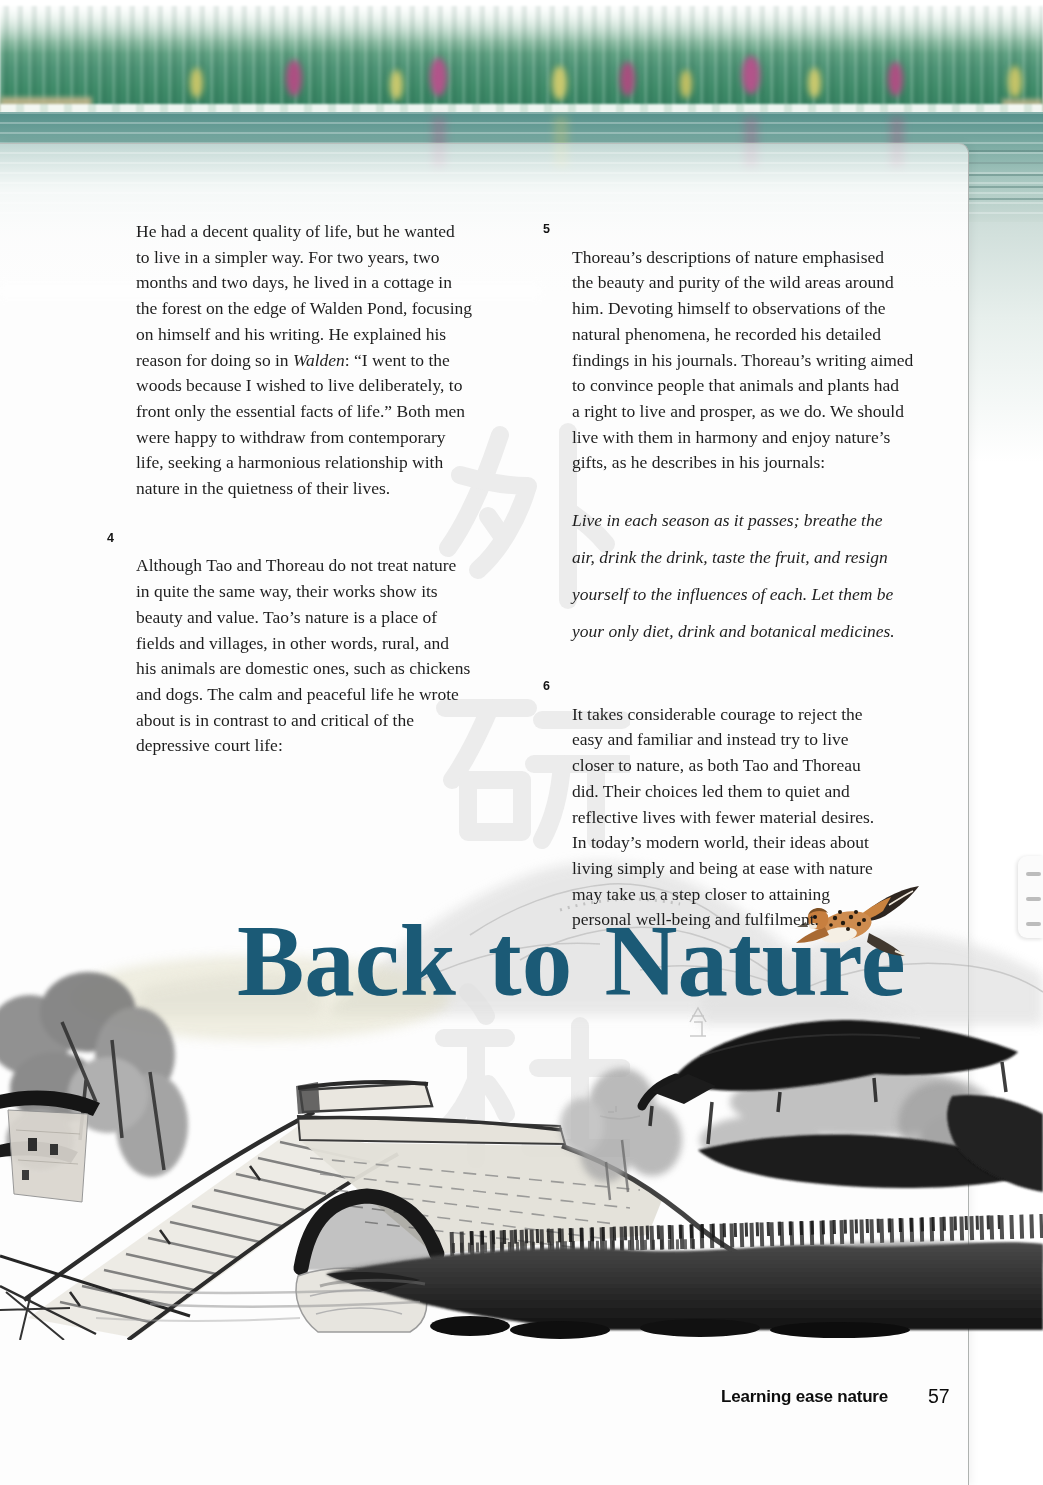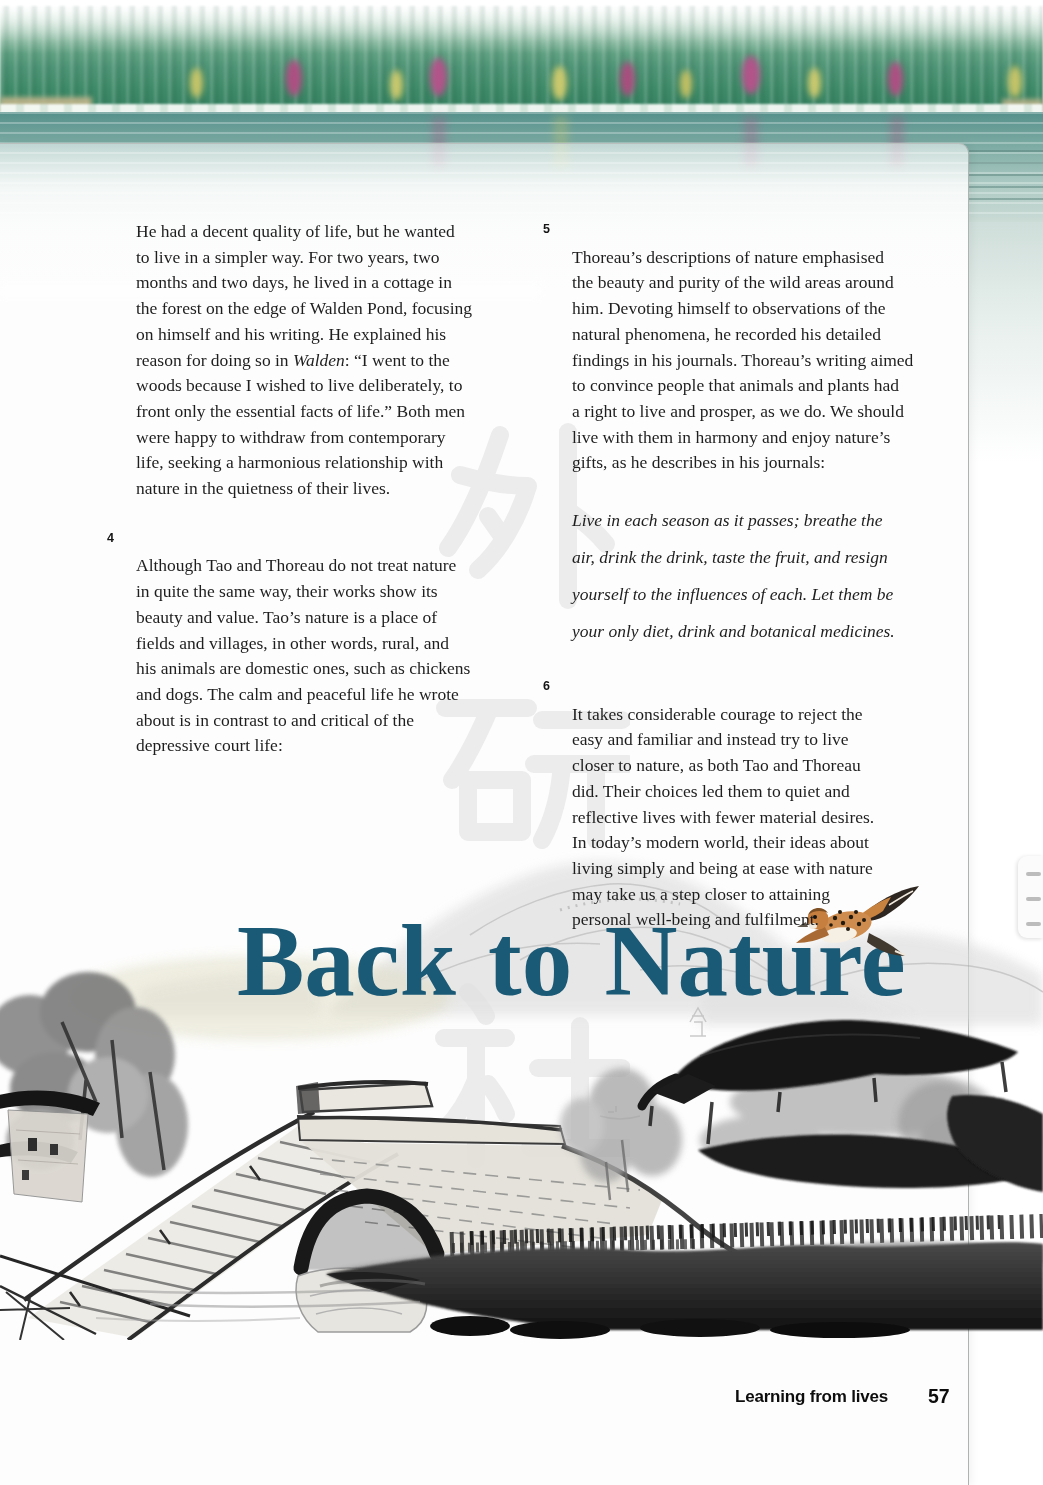--- a/index.html
+++ b/index.html
@@ -58,21 +58,21 @@
   .para{position:relative;margin:0 0 26px 0;white-space:pre-line;}
   .quote{position:relative;margin:0 0 26px 0;white-space:pre-line;font-style:italic;line-height:37px;}
   .pnum{position:absolute;left:-29px;top:4px;font:bold 12.5px/1 "Liberation Sans",sans-serif;
     color:#141414;font-style:normal;}
 
   
   .footer{position:absolute;top:1387px;left:0;width:968px;z-index:6;
     font-family:"Liberation Sans",sans-serif;color:#0d0d0d;}
   .footer .label{position:absolute;left:703px;top:0;width:185px;text-align:right;
     font-weight:bold;font-size:17px;letter-spacing:-0.2px;}
-  .footer .pageno{position:absolute;left:928px;top:-2px;font-weight:bold;font-size:19.5px;}
+  .footer .pageno{position:absolute;left:928px;top:-2px;font-weight:normal;font-size:19.5px;}
 
   
   .widget{position:absolute;left:1018px;top:856px;width:25px;height:82px;z-index:7;
     background:#fbfbfb;border-radius:9px 0 0 9px;box-shadow:-1px 1px 4px rgba(0,0,0,.14);}
   .widget .dash{width:15px;height:4px;background:#bcbcbc;border-radius:2px;margin:0 0 0 8px;}
   .widget .dash:nth-child(1){margin-top:16px;}
   .widget .dash:nth-child(2){margin-top:21px;}
   .widget .dash:nth-child(3){margin-top:21px;}
 </style>
 </head>
@@ -343,21 +343,21 @@
 did. Their choices led them to quiet and
 reflective lives with fewer material desires.
 In today’s modern world, their ideas about
 living simply and being at ease with nature
 may take us a step closer to attaining
 personal well-being and fulfilment.</span>
     </div>
   </div>
 
   <div class="footer">
-    <div class="label">Learning from lives</div>
+    <div class="label">Learning ease nature</div>
     <div class="pageno">57</div>
   </div>
 
   <div class="widget">
     <div class="dash"></div>
     <div class="dash"></div>
     <div class="dash"></div>
   </div>
 
 </div>

